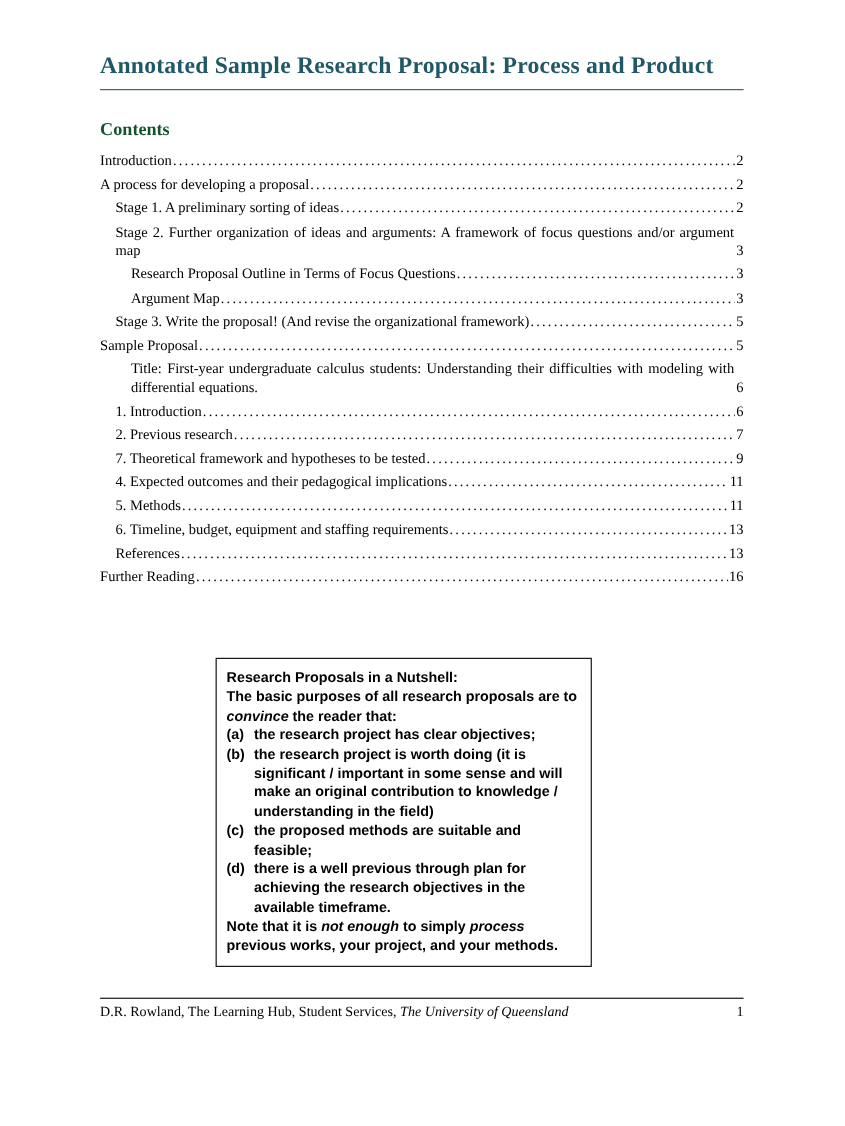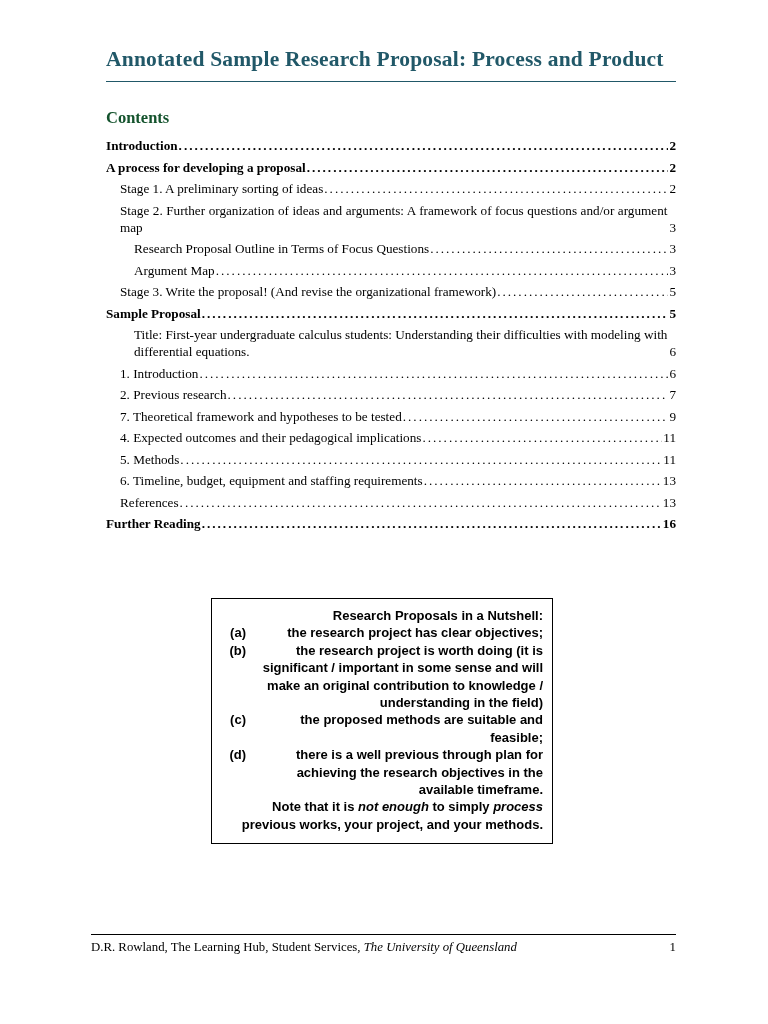--- a/index.html
+++ b/index.html
@@ -9,21 +9,21 @@
     width: 768px;
     height: 1024px;
     margin: 0 auto;
     background: #ffffff;
     font-family: "Liberation Serif", serif;
     color: #000000;
     overflow: hidden;
   }
   .content {
     position: absolute;
-    left: 106px;
+    left: 91px;
     right: 92px;
     top: 0;
   }
   .doc-title {
     margin-top: 47px;
     font-size: 21.5px;
     font-weight: bold;
     color: #215868;
     padding-bottom: 9px;
     border-bottom: 1px solid #215868;
@@ -35,21 +35,21 @@
     font-size: 16.5px;
     font-weight: bold;
     color: #14532d;
   }
   .toc-entry {
     display: flex;
     font-size: 13.2px;
     line-height: 17px;
     margin-bottom: 4.5px;
   }
-  .toc-entry.bold { font-weight: bold; }
+  .toc-entry.bold { font-weight: normal; }
   .toc-entry.indent-1 { padding-left: 14px; }
   .toc-entry.indent-2 { padding-left: 28px; }
   .toc-label {
     flex: 0 1 auto;
     text-align: justify;
   }
   .toc-dots {
     flex: 1 1 0;
     min-width: 0;
     overflow: hidden;
@@ -67,31 +67,30 @@
   }
   .nutshell-box {
     width: 342px;
     margin: 66px 0 0 105px;
     border: 1px solid #000000;
     padding: 8px 9px 10px 9px;
     font-family: "Liberation Sans", sans-serif;
     font-weight: bold;
     font-size: 13px;
     line-height: 17.4px;
-    text-align: right;
   }
   .nb-item { display: flex; }
   .nb-marker { flex: 0 0 25px; }
   .nb-text { flex: 1; }
   .nutshell-box em { font-style: italic; }
   .page-footer {
     position: absolute;
     left: 91px;
     right: 92px;
-    top: 934px;
+    top: 907px;
     border-top: 1px solid #000000;
     padding-top: 5px;
     font-size: 12.8px;
     display: flex;
     justify-content: space-between;
     align-items: baseline;
   }
   .page-footer em { font-style: italic; }
 </style>
 </head>
@@ -188,20 +187,21 @@
           <div class="toc-entry indent-0 bold">
             <span class="toc-label">Further Reading</span>
             <span class="toc-dots"></span>
             <span class="toc-page">16</span>
           </div>
         </div>
     </section>
 
     <div class="nutshell-box">
       <p class="nb-title">Research Proposals in a Nutshell:</p>
+      <p class="nb-intro"><span>The basic purposes of all research proposals are to </span><em>convince</em><span> the reader that:</span></p>
       <div id="nb-items">
           <div class="nb-item">
             <span class="nb-marker">(a)</span>
             <span class="nb-text"><span>the research project has clear objectives;</span></span>
           </div>
           <div class="nb-item">
             <span class="nb-marker">(b)</span>
             <span class="nb-text"><span>the research project is worth doing (it is significant / important in some sense and will make an original contribution to knowledge / understanding in the field)</span></span>
           </div>
           <div class="nb-item">

